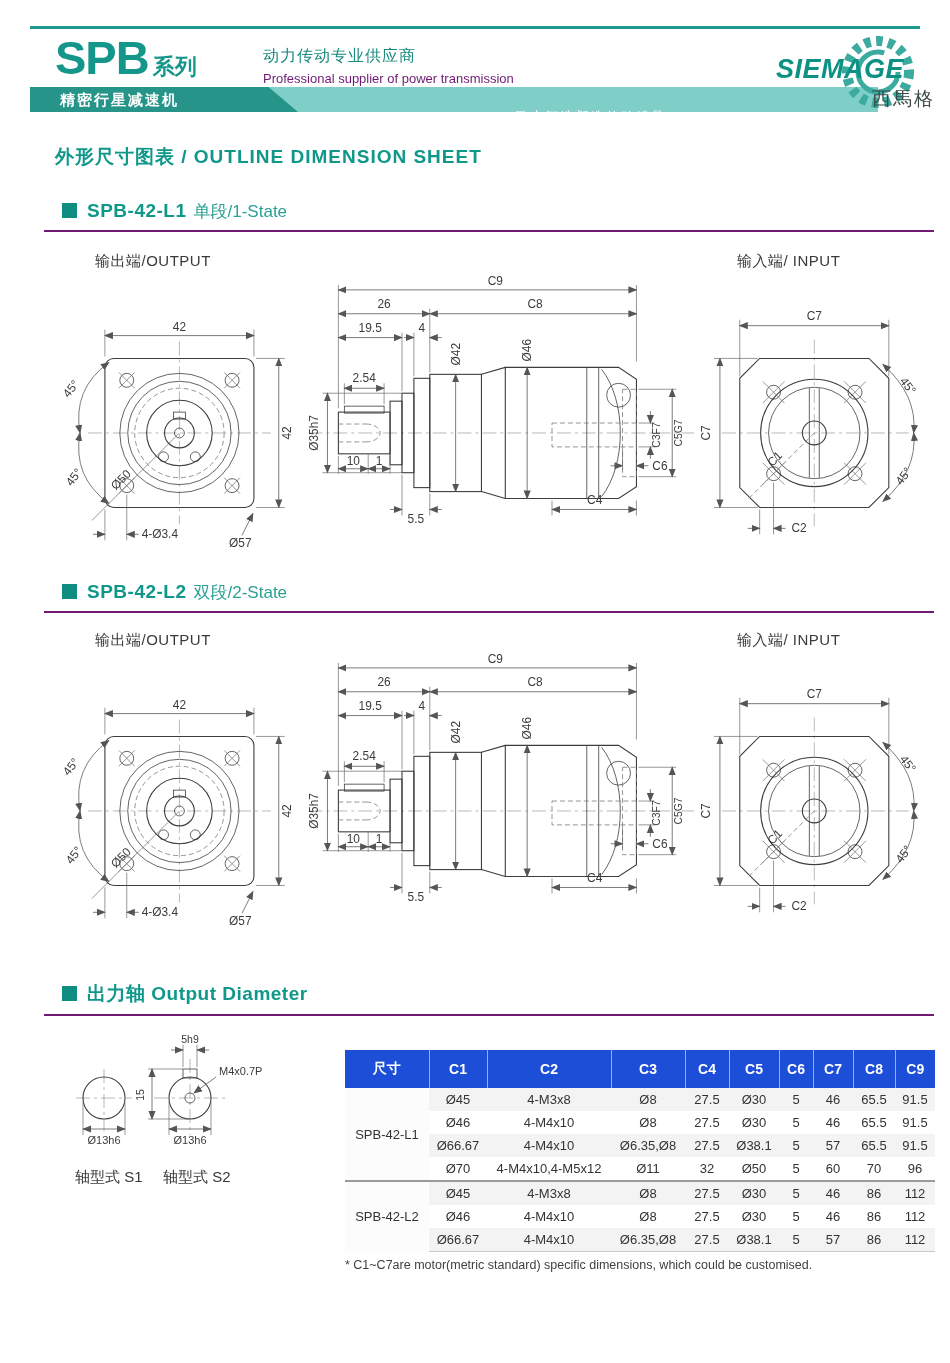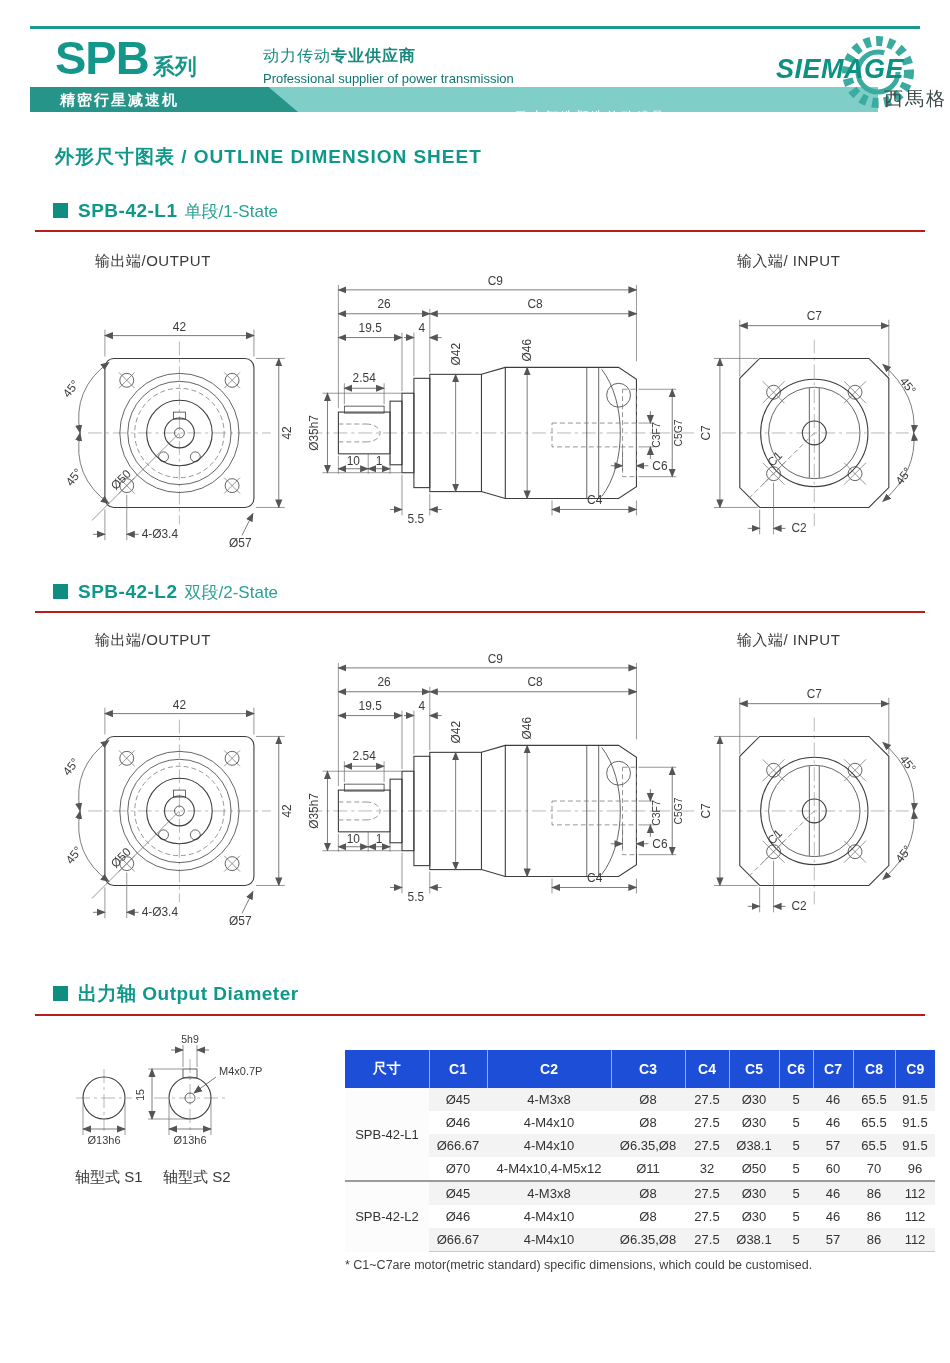--- a/index.html
+++ b/index.html
@@ -7,41 +7,41 @@
         font-family:"Liberation Sans",sans-serif;color:#333;}
   .abs{position:absolute;}
 
   
   .top-rule{position:absolute;left:30px;top:26px;width:890px;height:3px;background:#1d9a8d;}
   .spb-wrap{position:absolute;left:55px;top:34px;}
   .spb{font-size:47px;font-weight:bold;color:#14968a;letter-spacing:-1px;line-height:1;}
   .spb-suffix{font-size:22px;color:#14968a;font-weight:bold;margin-left:4px;}
   .tagline{position:absolute;left:263px;top:46px;}
   .tagline-zh{font-size:16px;color:#17897d;letter-spacing:1px;}
-  .tagline-zh b{font-weight:bold;}
-  .tagline-en{font-size:13px;color:#0f766e;margin-top:4px;}
+  .tagline-zh b{font-weight:normal;}
+  .tagline-en{font-size:13px;color:#701a75;margin-top:4px;}
   .banner-light{position:absolute;left:30px;top:87px;width:848px;height:25px;background:#7fcfc8;z-index:1;}
   .banner-dark{position:absolute;left:30px;top:87px;width:268px;height:25px;background:#27948a;z-index:2;
                clip-path:polygon(0 0,89% 0,100% 100%,0 100%);}
   .banner-dark span{display:block;padding-left:30px;line-height:25px;color:#fff;font-weight:bold;
                     font-size:15px;letter-spacing:2px;}
   .banner-right{position:absolute;right:62px;top:16px;line-height:25px;white-space:nowrap;}
   .banner-slogan{color:#fff;font-size:13px;letter-spacing:2px;}
   .banner-url{color:#fff;font-size:13.5px;font-weight:bold;font-style:italic;margin-left:18px;letter-spacing:.5px;}
   .logo{position:absolute;left:776px;top:28px;width:172px;height:92px;z-index:3;}
   .logo-gear{position:absolute;left:60px;top:0;}
   .logo-text{position:absolute;left:0;top:26px;font-size:27px;font-weight:bold;font-style:italic;
              color:#0c9184;letter-spacing:.5px;}
-  .logo-zh{position:absolute;left:108px;top:58px;font-size:19px;color:#3c4a49;
+  .logo-zh{position:absolute;left:96px;top:58px;font-size:19px;color:#3c4a49;
            font-family:"Liberation Serif",serif;letter-spacing:2px;}
 
   
   .page-title{position:absolute;left:55px;top:144px;margin:0;font-size:19px;font-weight:bold;
               color:#0f988a;letter-spacing:1px;}
-  .section-head{position:absolute;left:35px;width:890px;padding-bottom:7px;border-bottom:2px solid #b91c1c;}
+  .section-head{position:absolute;left:44px;width:890px;padding-bottom:7px;border-bottom:2px solid #701a75;}
   .section-head .sq{display:inline-block;width:15px;height:15px;background:#0f8d80;
                     vertical-align:-1px;margin-right:10px;margin-left:18px;}
   .section-head .model{font-size:19px;font-weight:bold;color:#0f988a;letter-spacing:.5px;}
   .section-head .stage{font-size:17px;color:#2ba094;margin-left:7px;}
   .dir-label{position:absolute;font-size:15px;color:#3a3a3a;letter-spacing:.5px;}
 
   
   svg text{font-family:"Liberation Sans",sans-serif;text-anchor:middle;}
   .ol{fill:none;stroke:#3d3d3d;stroke-width:1.1;}
   .ol2{stroke-width:.8;}

